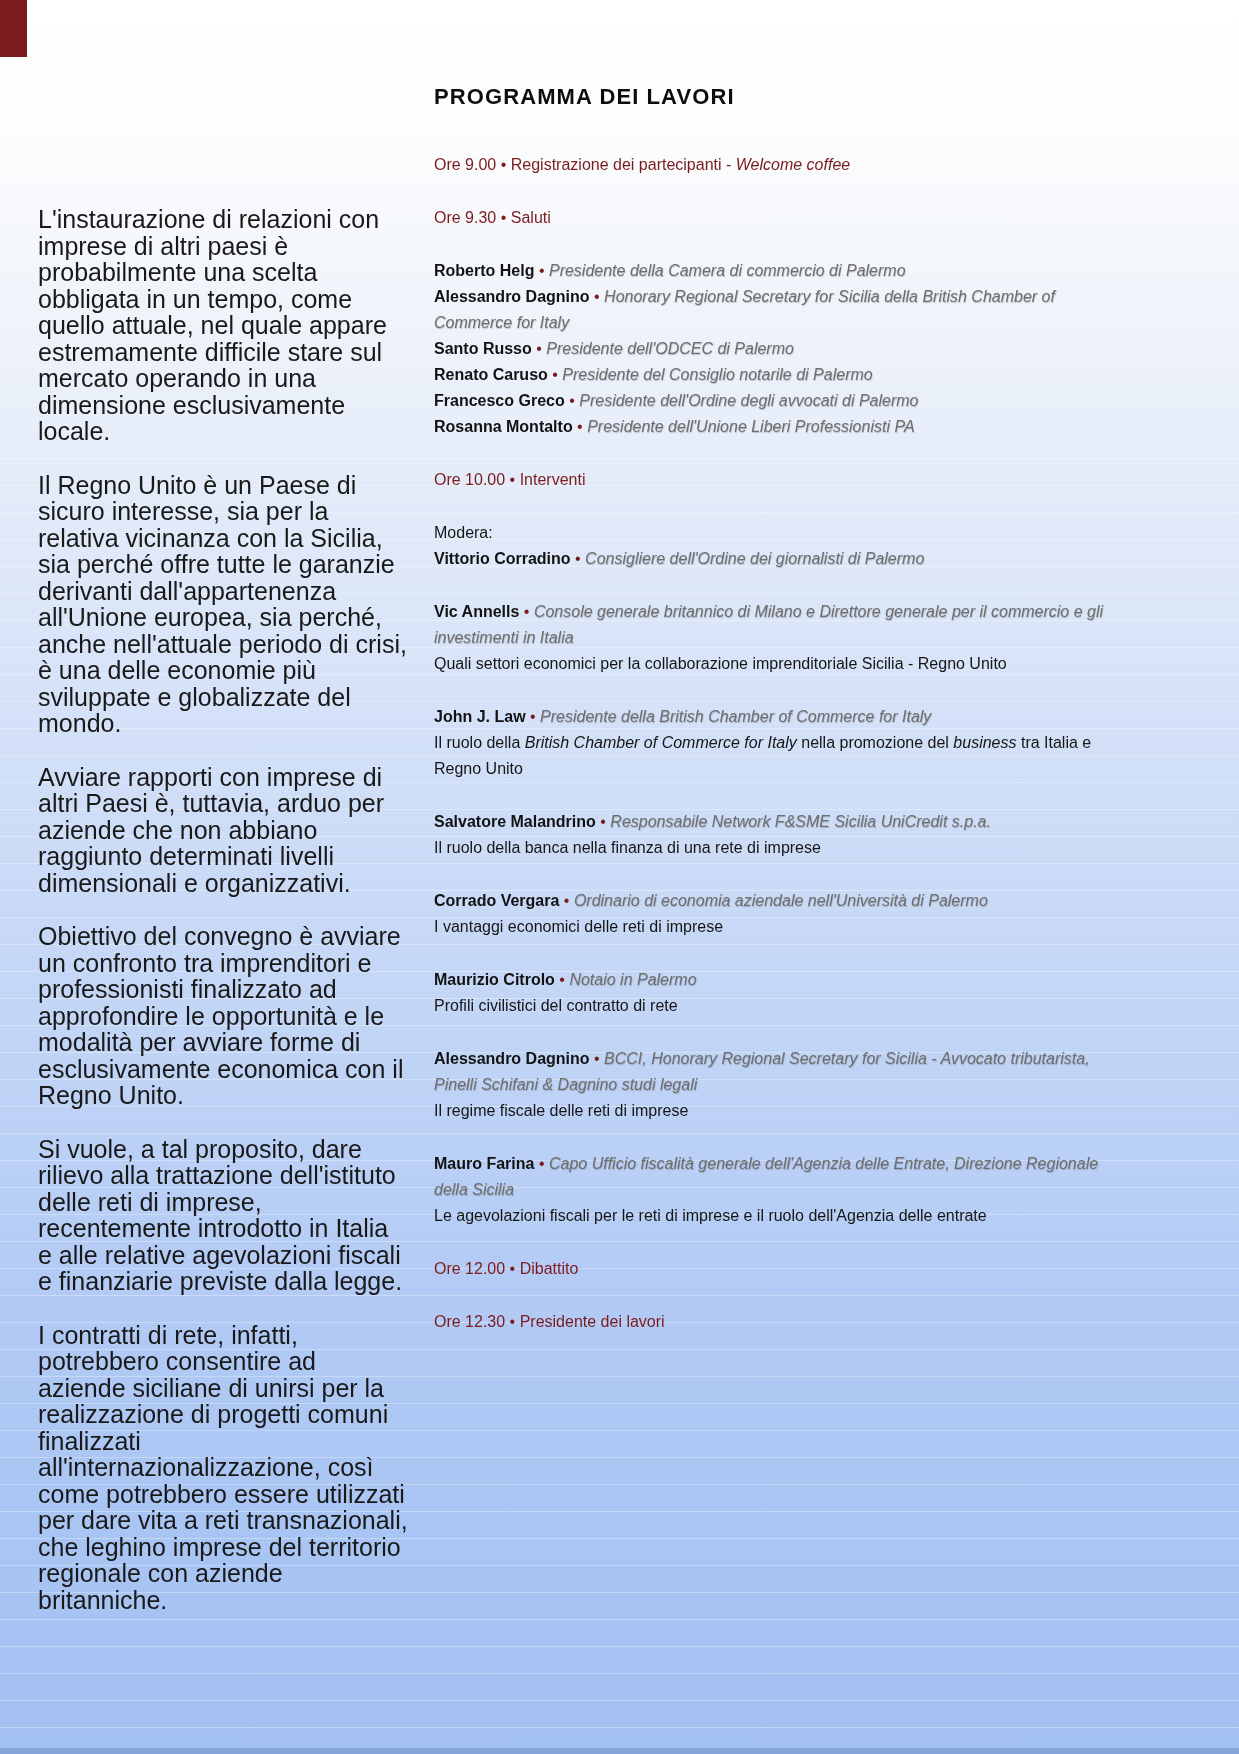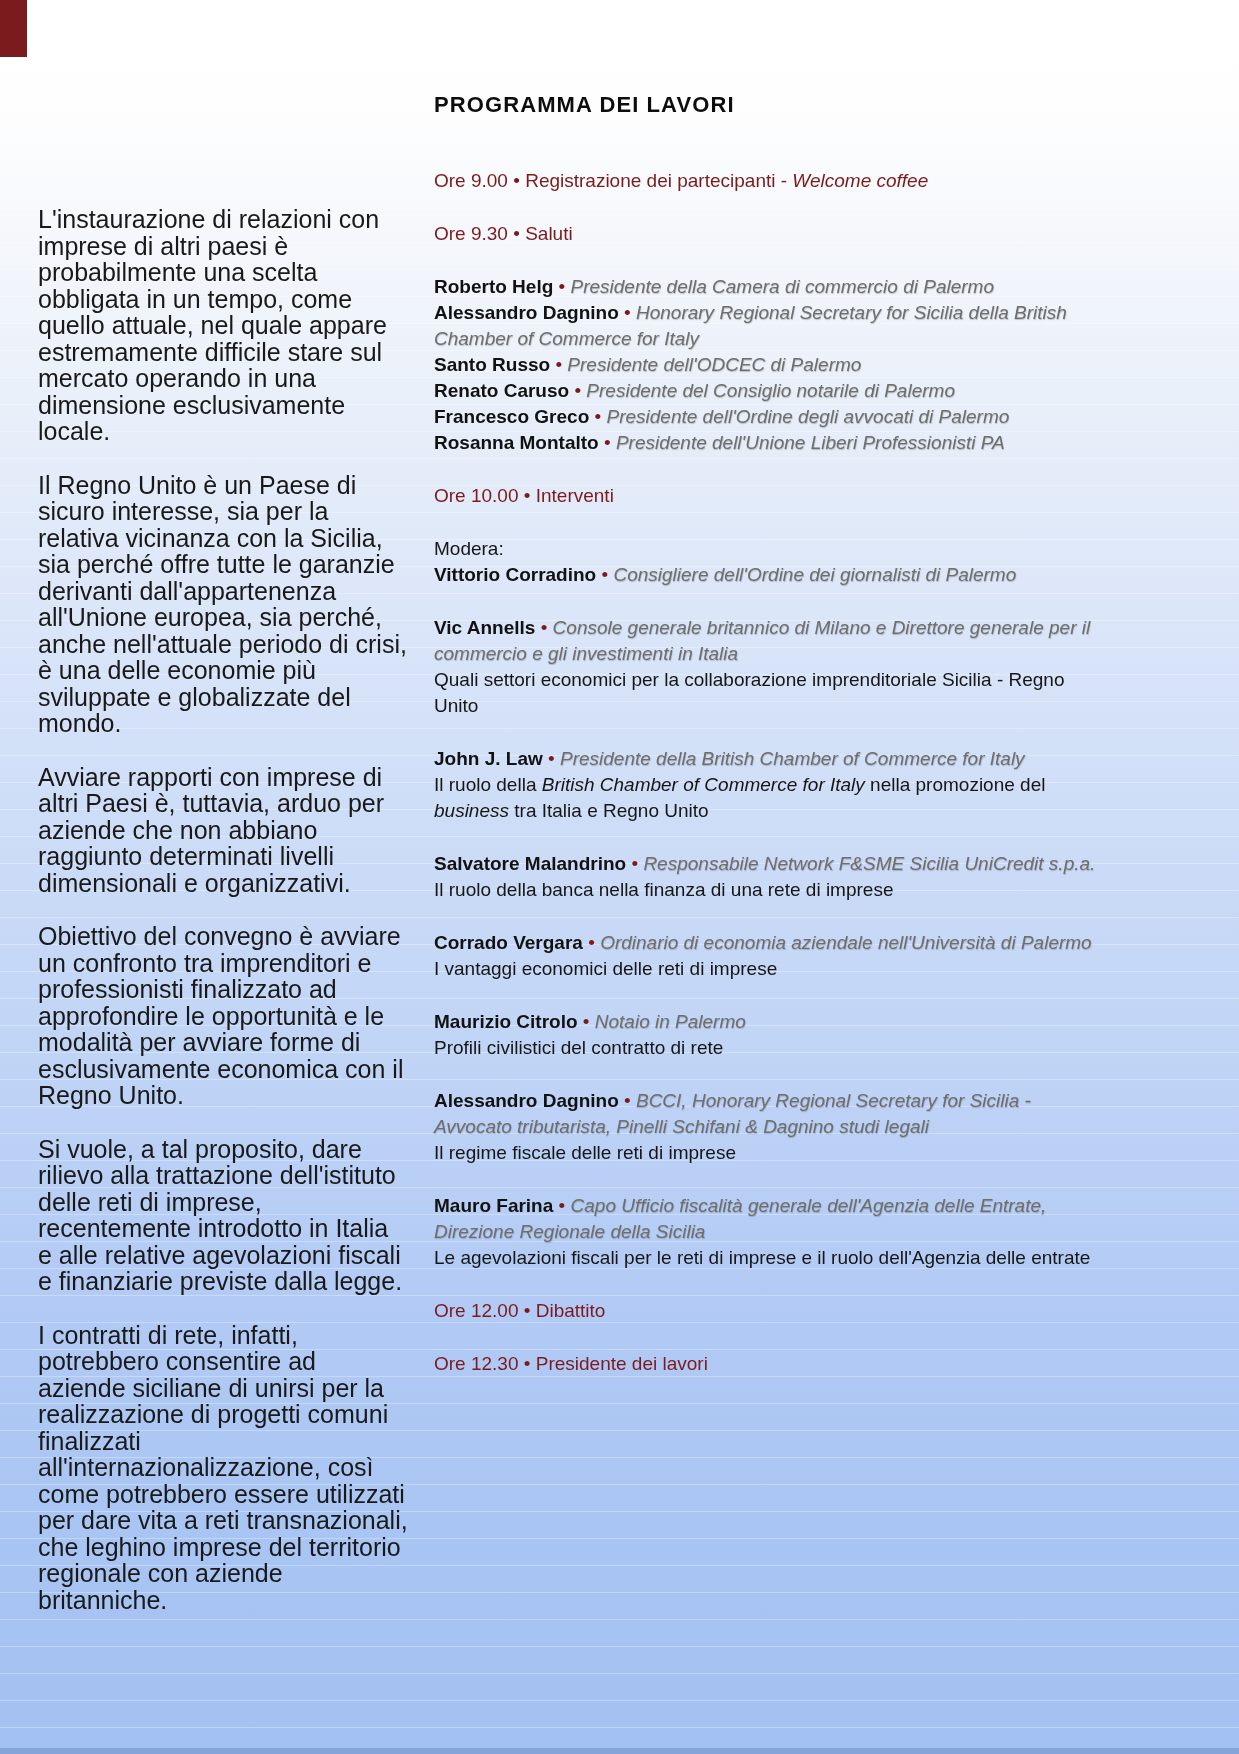--- a/index.html
+++ b/index.html
@@ -3,25 +3,25 @@
 <meta charset="utf-8">
 <style>
   html,body{margin:0;padding:0;}
   body{width:1239px;height:1754px;font-family:"Liberation Sans","DejaVu Sans",sans-serif;}
   .page{position:relative;width:1239px;height:1754px;overflow:hidden;
     background:linear-gradient(180deg,#ffffff 0%,#fefefe 6%,#f3f6fb 15%,#e4ecf9 27%,#d4e1f8 41%,#c3d6f6 57%,#b3cbf5 73%,#a9c5f3 87%,#a3c0f2 100%);}
   .streaks{position:absolute;inset:0;pointer-events:none;
     background:repeating-linear-gradient(to bottom,rgba(255,255,255,0) 0px,rgba(255,255,255,0) 26px,rgba(255,255,255,0.30) 26px,rgba(255,255,255,0.30) 27px);}
   .corner-mark{position:absolute;left:0;top:0;width:27px;height:57px;background:#7b1b1e;}
   .bottom-edge{position:absolute;left:0;bottom:0;width:100%;height:6px;background:rgba(106,142,199,0.55);}
-  .title{position:absolute;left:434px;top:92px;margin:0;font-size:22px;font-weight:bold;
+  .title{position:absolute;left:434px;top:84px;margin:0;font-size:22px;font-weight:bold;
     letter-spacing:1.1px;color:#0d0d0d;white-space:nowrap;}
   .intro{position:absolute;left:38px;top:168px;width:370px;font-size:25px;line-height:26.5px;color:#191919;margin-top:38px;}
   .intro p{margin:0 0 27px 0;}
-  .schedule{position:absolute;left:434px;top:168px;width:678px;font-size:19px;line-height:26px;color:#161616;}
+  .schedule{position:absolute;left:434px;top:152px;width:678px;font-size:16px;line-height:26px;color:#161616;}
   .block{margin:0 0 27px 0;}
   .time-line{color:#7b1b1e;}
   .time-line em{font-style:italic;}
   .name{font-weight:bold;color:#121212;text-align:center;}
   .bullet{color:#7b1b1e;}
   .role{color:#6e6e6e;font-style:italic;text-shadow:0.5px 0.9px 1px rgba(90,90,90,0.35);}
   .speaker-line{margin:0;}
   .mod-label{color:#161616;}
   .talk-title{color:#161616;}
   .talk-title i{font-style:italic;}

